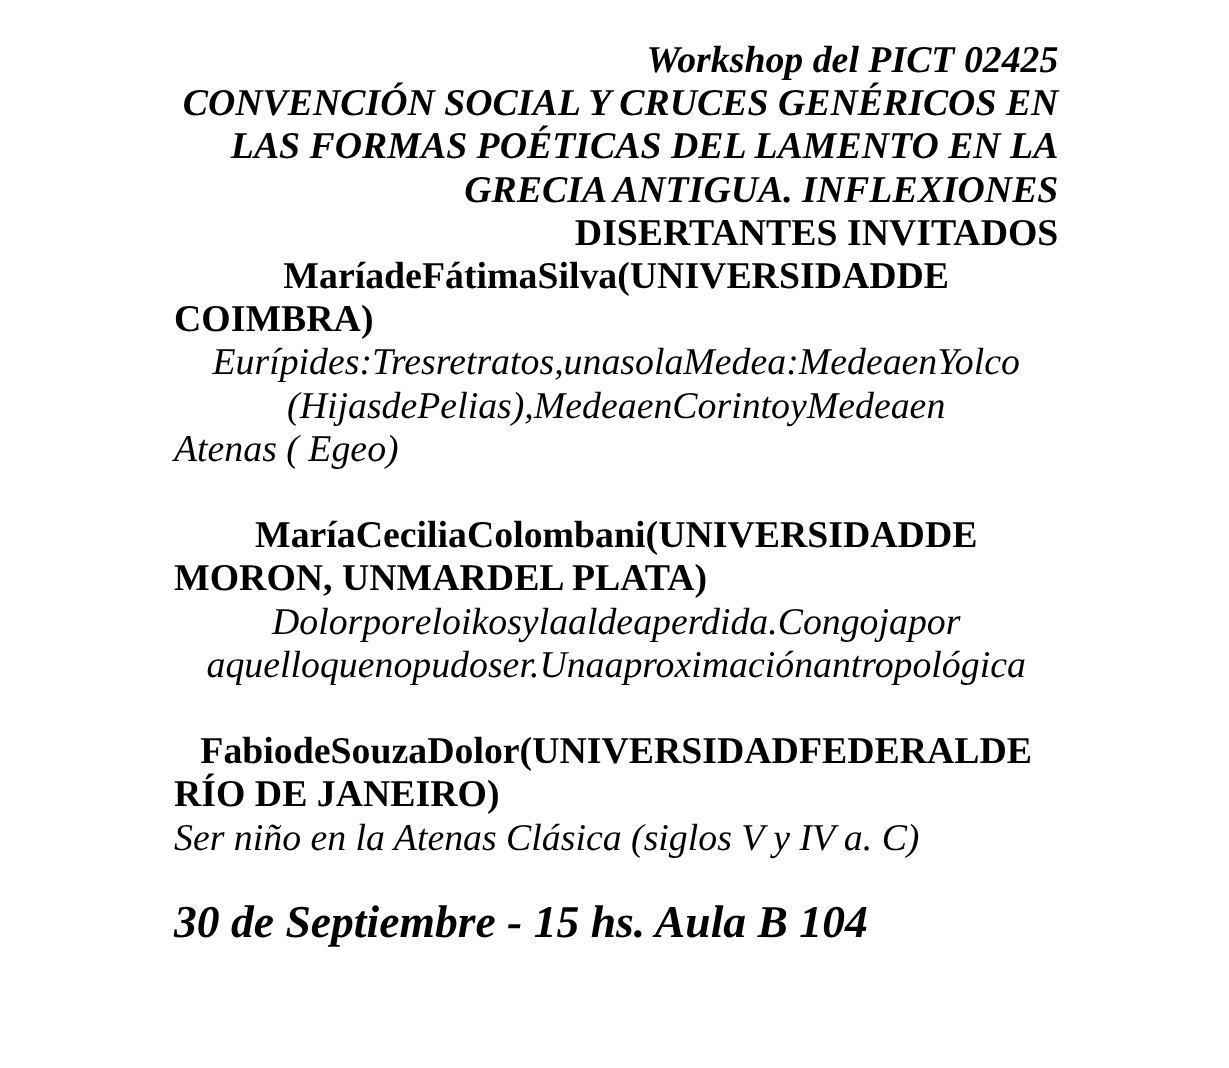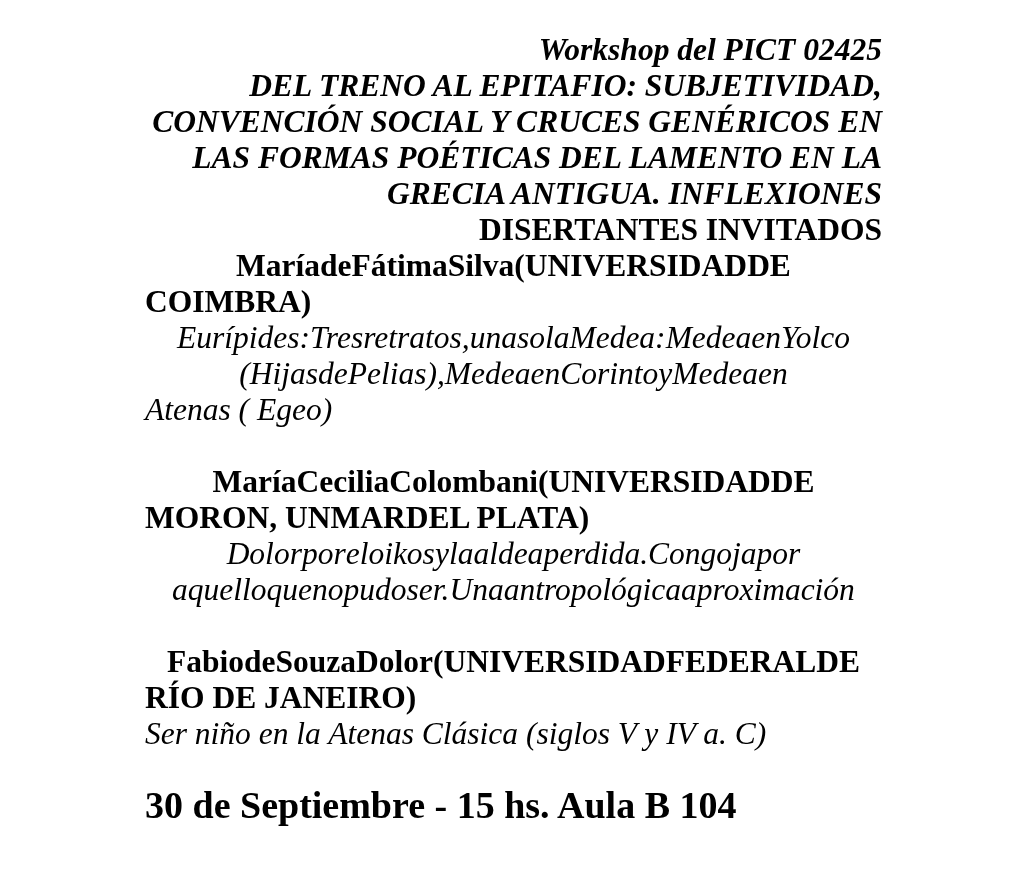--- a/index.html
+++ b/index.html
@@ -51,30 +51,30 @@
     font-style: italic;
   }
   .gap-above {
     margin-top: 36px;
   }
   .footer-line {
     margin-top: 30px;
     font-size: 38px;
     line-height: 46px;
     font-weight: bold;
+    font-style: italic;
   }
 </style>
 </head>
 <body>
 
 <div class="doc">
 
   <div class="title-block">
       <div class="line">Workshop del PICT 02425</div>
-      <div class="line">DEL TRENO AL EPITAFIO: SUBJETIVIDAD,</div>
       <div class="line">CONVENCIÓN SOCIAL Y CRUCES GENÉRICOS EN</div>
       <div class="line">LAS FORMAS POÉTICAS DEL LAMENTO EN LA</div>
       <div class="line">GRECIA ANTIGUA. INFLEXIONES</div>
     </div>
 
   <div class="heading-line">DISERTANTES INVITADOS</div>
 
   <section class="speaker">
     <div class="names">
         <div class="line jline">
@@ -139,22 +139,22 @@
           <span>Congoja</span>
           <span>por</span>
         </div>
         <div class="line jline">
           <span>aquello</span>
           <span>que</span>
           <span>no</span>
           <span>pudo</span>
           <span>ser.</span>
           <span>Una</span>
+          <span>aproximación</span>
           <span>antropológica</span>
-          <span>aproximación</span>
         </div>
       </div>
   </section>
 
   <section class="speaker gap-above">
     <div class="names">
         <div class="line jline">
           <span>Fabio</span>
           <span>de</span>
           <span>Souza</span>

